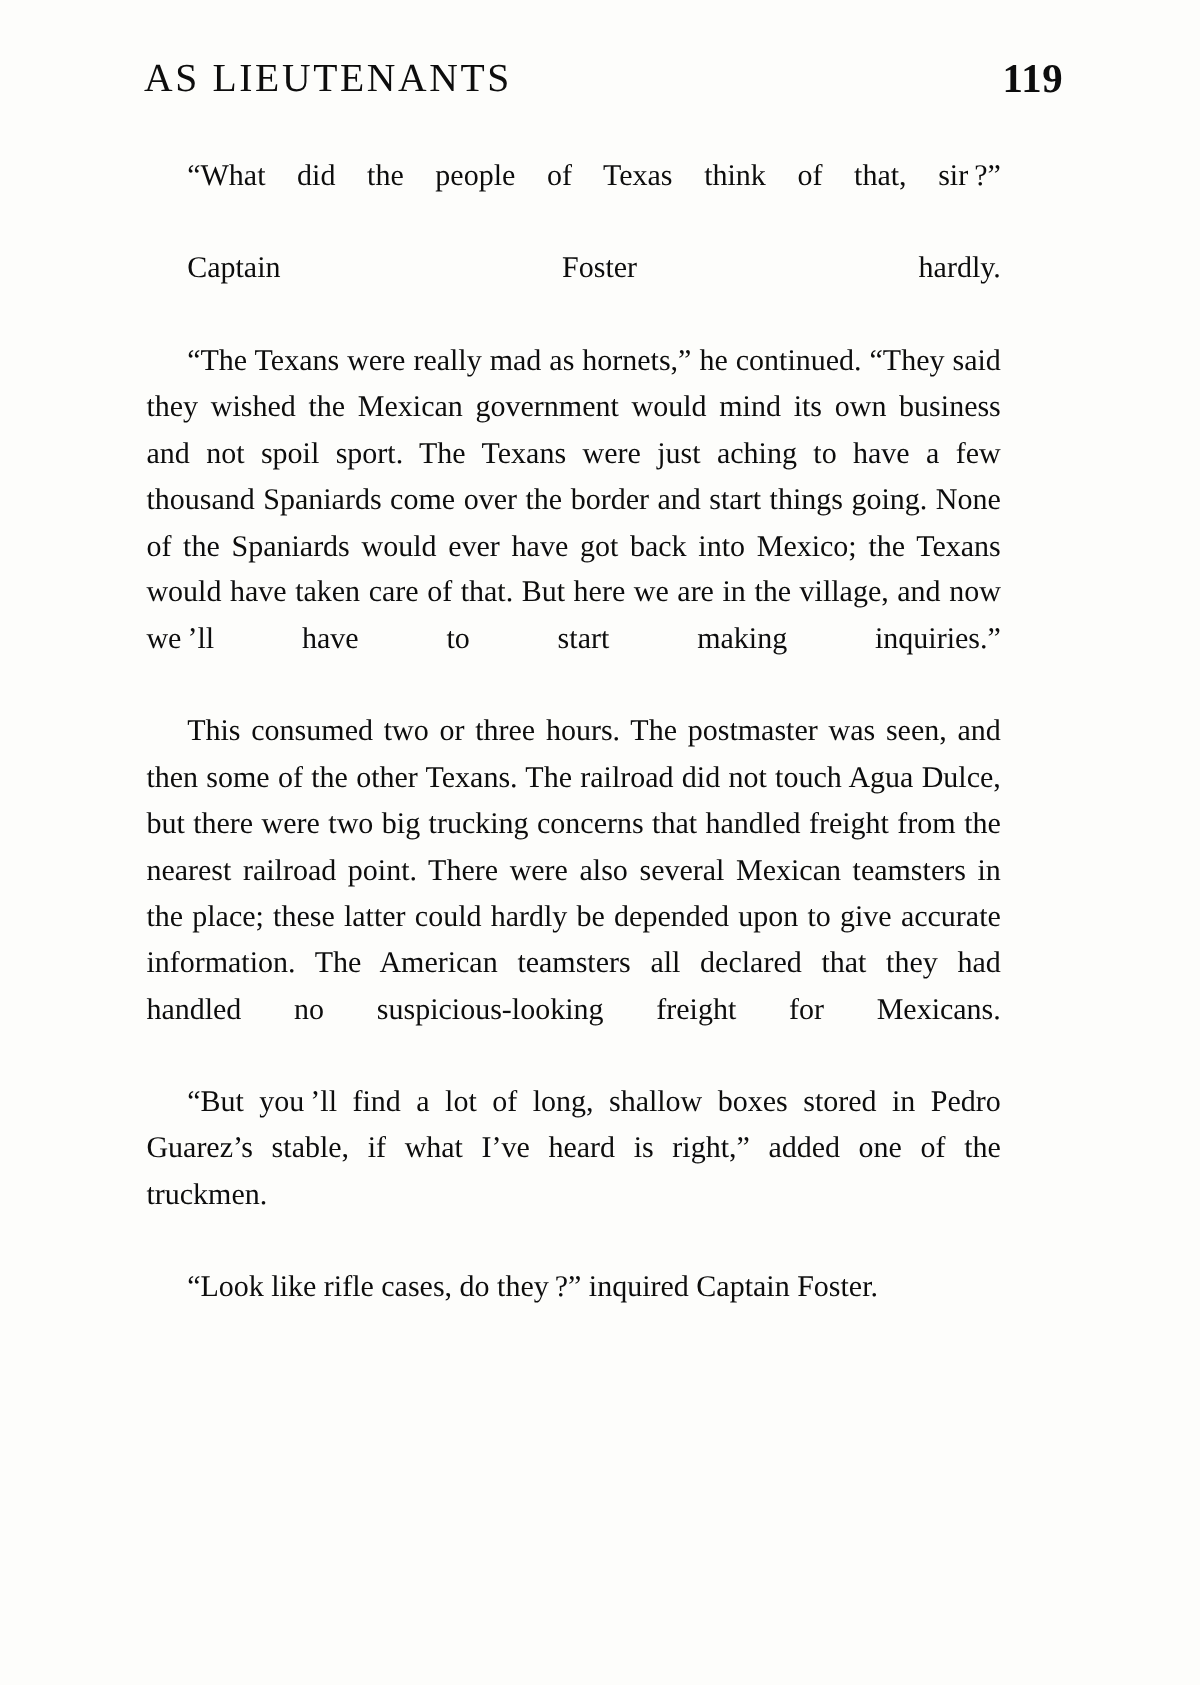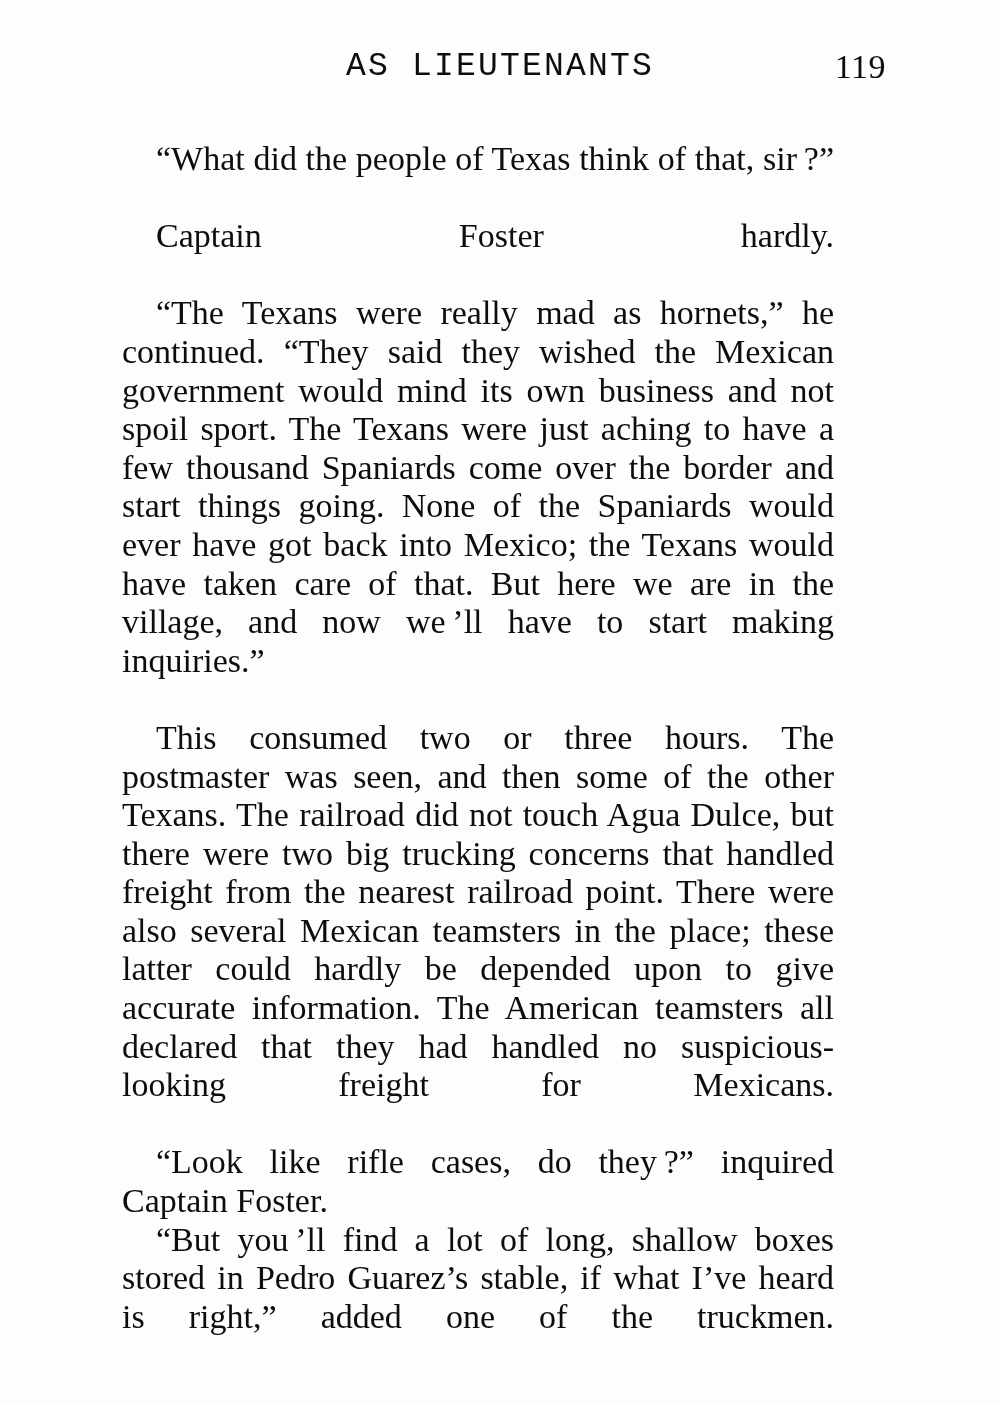--- a/index.html
+++ b/index.html
@@ -30,44 +30,44 @@
     width: 760px;
     height: 46px;
     display: flex;
     align-items: baseline;
     justify-content: flex-start;
   }
   .running-head {
     position: absolute;
     left: 0;
     right: 0;
-    text-align: center;
+    text-align: left;
     font-size: 33px;
     letter-spacing: 2.2px;
-    font-family: Liberation Mono, monospace;
+    font-family: Liberation Serif, serif;
     white-space: nowrap;
   }
   .folio {
     position: absolute;
     right: -6px;
     top: 0px;
     font-size: 34px;
-    font-weight: normal;
+    font-weight: bold;
     font-family: "Liberation Serif", serif;
     letter-spacing: 0.5px;
   }
   .body-text {
     position: absolute;
     left: 122px;
     top: 128px;
     width: 712px;
   }
   .para {
-    margin: 12px 0 0 0;
-    font-size: 34px;
+    margin: 0 0 0 0;
+    font-size: 25px;
     line-height: 38.6px;
     text-align: justify;
     text-justify: inter-word;
     hyphens: none;
     text-indent: 34px;
   }
   .para + .para {
     margin-top: 0px;
   }
   
@@ -88,17 +88,17 @@
   <div class="header">
     <div class="running-head">AS LIEUTENANTS</div>
     <div class="folio">119</div>
   </div>
 
   <div class="body-text">
     <p class="para">“What did the people of Texas think of that, sir ?”</p>
     <p class="para">Captain Foster hardly.</p>
     <p class="para">“The Texans were really mad as hornets,” he continued.  “They said they wished the Mexican government would mind its own business and not spoil sport.  The Texans were just aching to have a few thousand Spaniards come over the border and start things going.  None of the Spaniards would ever have got back into Mexico; the Texans would have taken care of that.  But here we are in the village, and now we ’ll have to start making inquiries.”</p>
     <p class="para">This consumed two or three hours.  The postmaster was seen, and then some of the other Texans.  The railroad did not touch Agua Dulce, but there were two big trucking concerns that handled freight from the nearest railroad point.  There were also several Mexican teamsters in the place; these latter could hardly be depended upon to give accurate information.  The American teamsters all declared that they had handled no suspicious-looking freight for Mexicans.</p>
+    <p class="para">“But you ’ll find a lot of long, shallow boxes stored in Pedro Guarez’s stable, if what I’ve heard is right,” added one of the truckmen.</p>
     <p class="para no-stretch">“Look like rifle cases, do they ?” inquired Captain Foster.</p>
-    <p class="para">“But you ’ll find a lot of long, shallow boxes stored in Pedro Guarez’s stable, if what I’ve heard is right,” added one of the truckmen.</p>
   </div>
 
 </div>
 
 </body></html>

